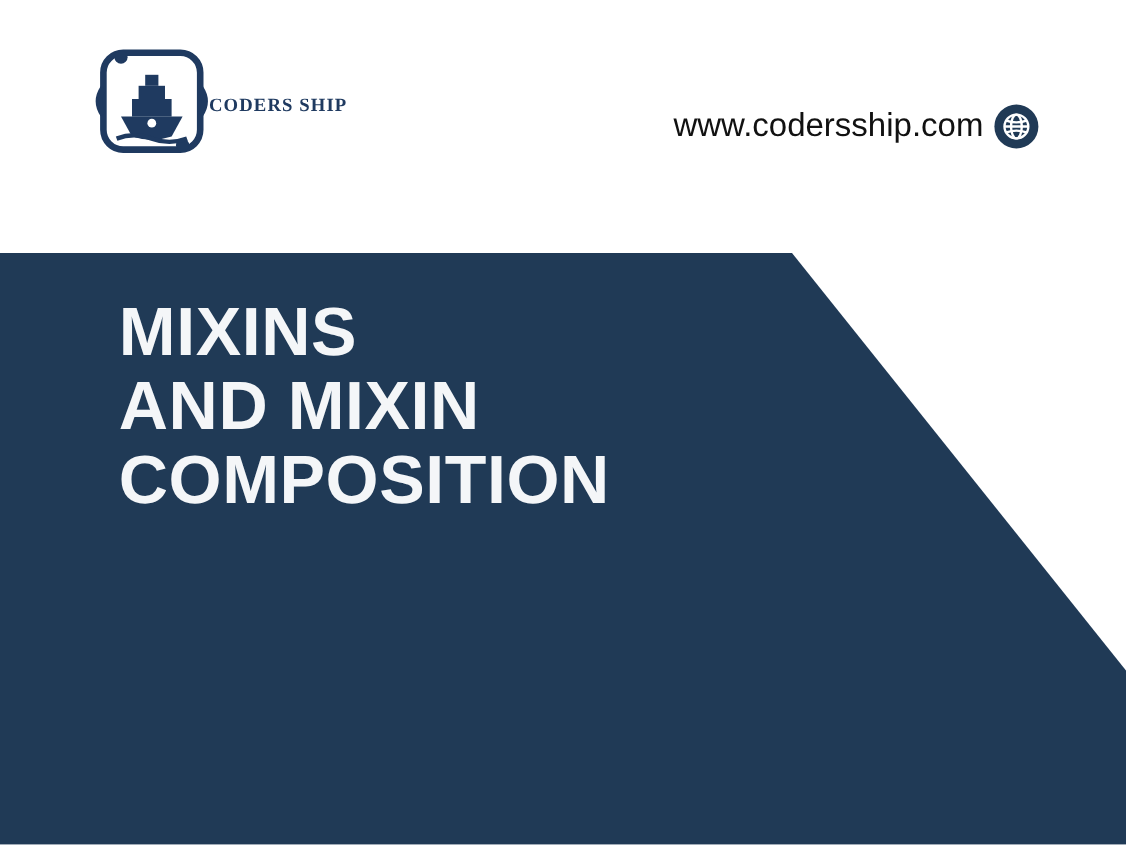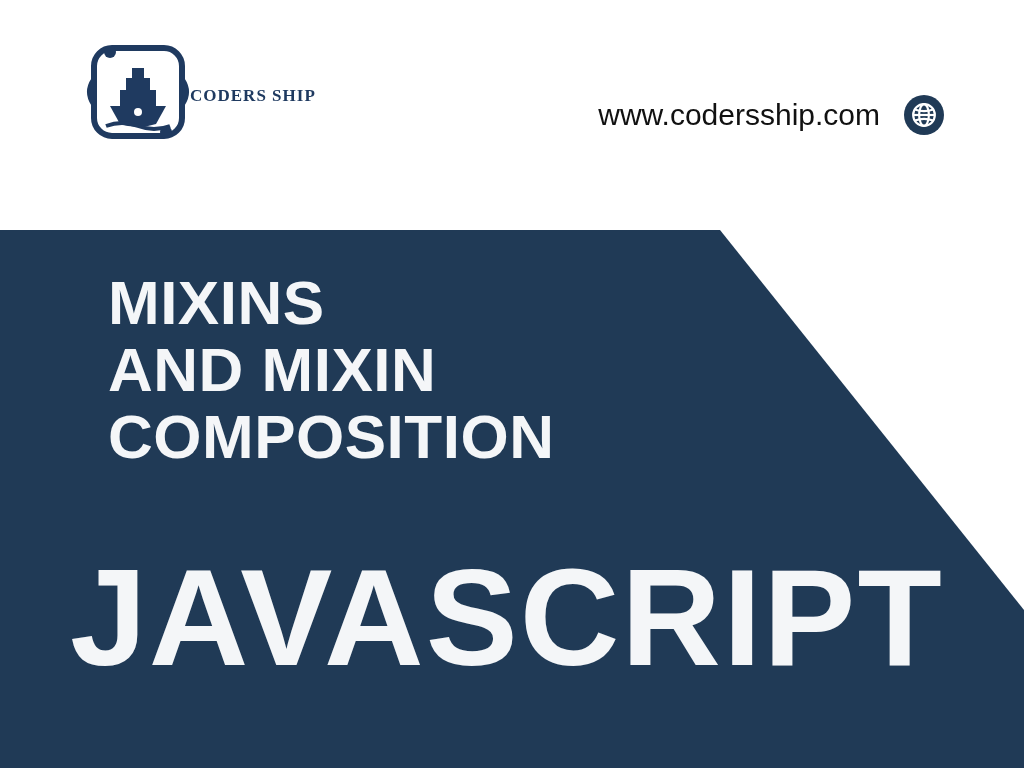--- a/index.html
+++ b/index.html
@@ -8,21 +8,21 @@
 
   
   .header { position: absolute; top: 0; left: 0; width: 1024px; height: 220px; }
 
   
   .logo-block { position: absolute; top: 40px; left: 86px; display: flex; flex-direction: row; align-items: center; font-family: Liberation Serif, serif; }
   .logo-mark { width: 104px; height: 104px; position: relative; }
   .logo-text { margin-top: 8px; font-size: 17px; font-weight: 800; letter-spacing: 1px; color: #1f3a60; }
 
   
-  .url-block { position: absolute; top: 95px; right: 80px; display: flex; align-items: center; gap: 24px; }
+  .url-block { position: absolute; top: 95px; right: 80px; display: flex; align-items: center; gap: 10px; }
   .url-text { font-size: 30px; color: #111; font-weight: 400; }
   .globe-badge { width: 40px; height: 40px; border-radius: 50%; background: #203a56; display: flex; align-items: center; justify-content: center; }
 
   
   .panel { position: absolute; left: 0; bottom: 0; }
   .panel svg { display: block; }
 
   
   .panel-content { position: absolute; left: 0; top: 230px; width: 1024px; }
 
@@ -94,15 +94,14 @@
   <div class="panel-content">
     <div class="js-row">
       <div class="subtitle">
         <span class="line">MIXINS</span>
         <span class="line">AND MIXIN</span>
         <span class="line">COMPOSITION</span>
       </div>
     </div>
   </div>
 
-  <div class="big-title">JAVASCRIPT</div>
 
 </div>
 
 </body></html>

